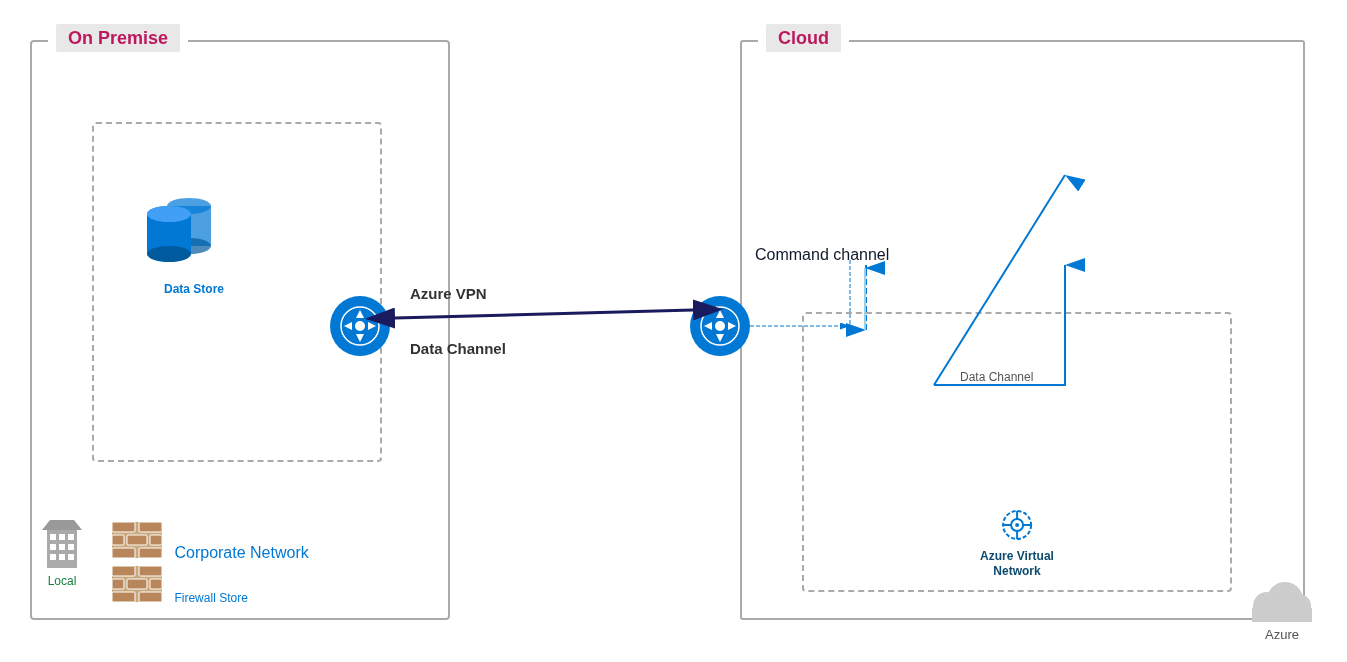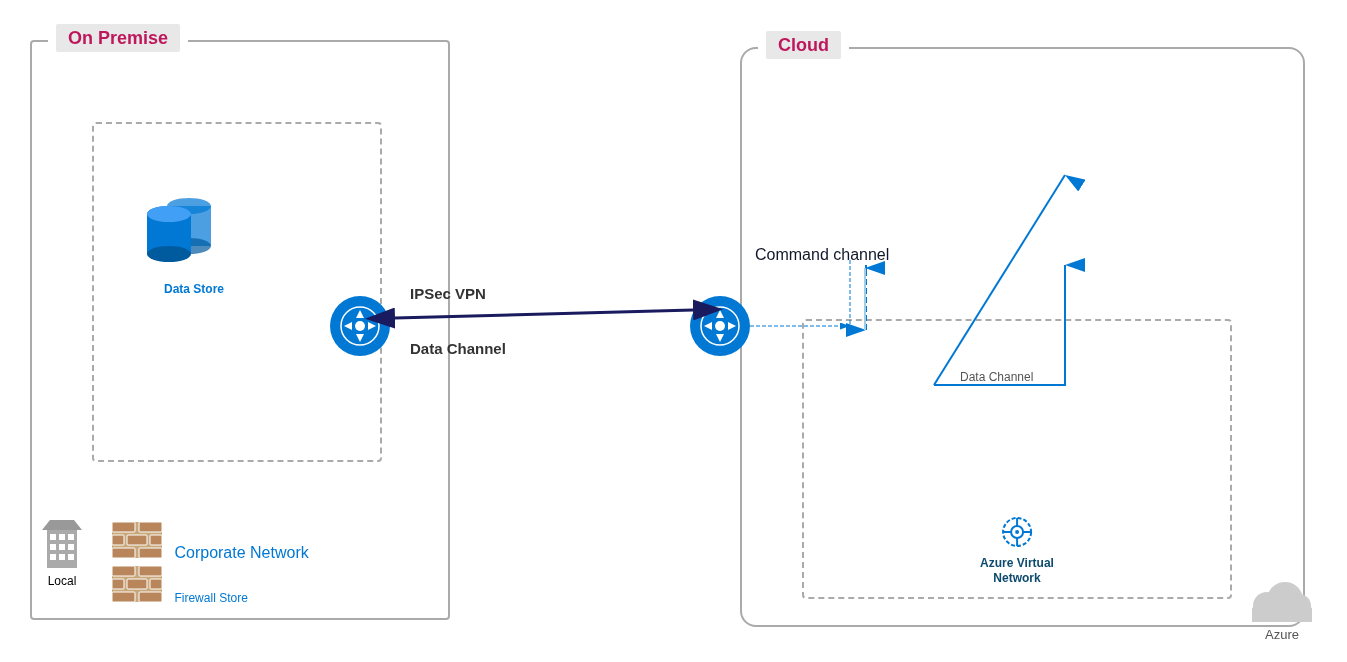--- a/index.html
+++ b/index.html
@@ -40,25 +40,25 @@
     }
     .box-title-bg {
       background: #e8e8e8;
       padding: 4px 12px;
       border-radius: 2px;
     }
     
     .cloud-box {
       position: absolute;
       left: 740px;
-      top: 47px;
+      top: 40px;
       width: 565px;
       height: 580px;
       border: 2px solid #aaa;
-      border-radius: 16px;
+      border-radius: 3px;
       background: #fff;
     }
     
     .dashed-box {
       position: absolute;
       border: 2px dashed #aaa;
       border-radius: 4px;
     }
     
     .on-premise-inner {
@@ -195,21 +195,21 @@
       <rect x="26" y="14" width="6" height="6" fill="#fff"></rect>
       <rect x="8" y="24" width="6" height="6" fill="#fff"></rect>
       <rect x="17" y="24" width="6" height="6" fill="#fff"></rect>
       <rect x="26" y="24" width="6" height="6" fill="#fff"></rect>
       <rect x="8" y="34" width="6" height="6" fill="#fff"></rect>
       <rect x="17" y="34" width="6" height="6" fill="#fff"></rect>
       <rect x="26" y="34" width="6" height="6" fill="#fff"></rect>
 
       <polygon points="0,10 8,0 32,0 40,10" fill="#999"></polygon>
     </svg>
-    <div style="font-size:12px; color:#000000;">Local</div>
+    <div style="font-size:12px; color:#15803d;">Local</div>
   </div>
 
   <div class="cloud-box">
     <div class="box-title">
       <span class="box-title-bg">Cloud</span>
     </div>
 
     <div class="dashed-box cloud-inner">
 
       <div style="position:absolute; bottom:10px; left:50%; transform:translateX(-50%); text-align:center;">
@@ -245,21 +245,21 @@
     <svg width="40" height="40" viewBox="0 0 40 40">
       <circle cx="20" cy="20" r="19" fill="#0078d4" stroke="#fff" stroke-width="1.5"></circle>
       <polygon points="20,4 16,12 24,12" fill="white"></polygon>
       <polygon points="20,36 16,28 24,28" fill="white"></polygon>
       <polygon points="4,20 12,16 12,24" fill="white"></polygon>
       <polygon points="36,20 28,16 28,24" fill="white"></polygon>
       <circle cx="20" cy="20" r="5" fill="white"></circle>
     </svg>
   </div>
 
-  <div style="position:absolute; left:410px; top:285px; font-size:15px; font-weight:600; color:#333;">IPSec VPN</div>
+  <div style="position:absolute; left:410px; top:285px; font-size:15px; font-weight:600; color:#333;">Azure VPN</div>
   <div style="position:absolute; left:410px; top:340px; font-size:15px; font-weight:600; color:#333;">Data Channel</div>
 
   <div style="position:absolute; left:755px; top:246px; font-size:16px; color:#0f172a;">Command channel</div>
 
   <div style="position:absolute; left:960px; top:370px; font-size:12px; color:#555;">Data Channel</div>
 
   <div class="azure-cloud-area">
     <svg width="70" height="45" viewBox="0 0 70 45">
       <ellipse cx="35" cy="32" rx="30" ry="12" fill="#ccc"></ellipse>
       <ellipse cx="20" cy="28" rx="14" ry="14" fill="#ccc"></ellipse>

